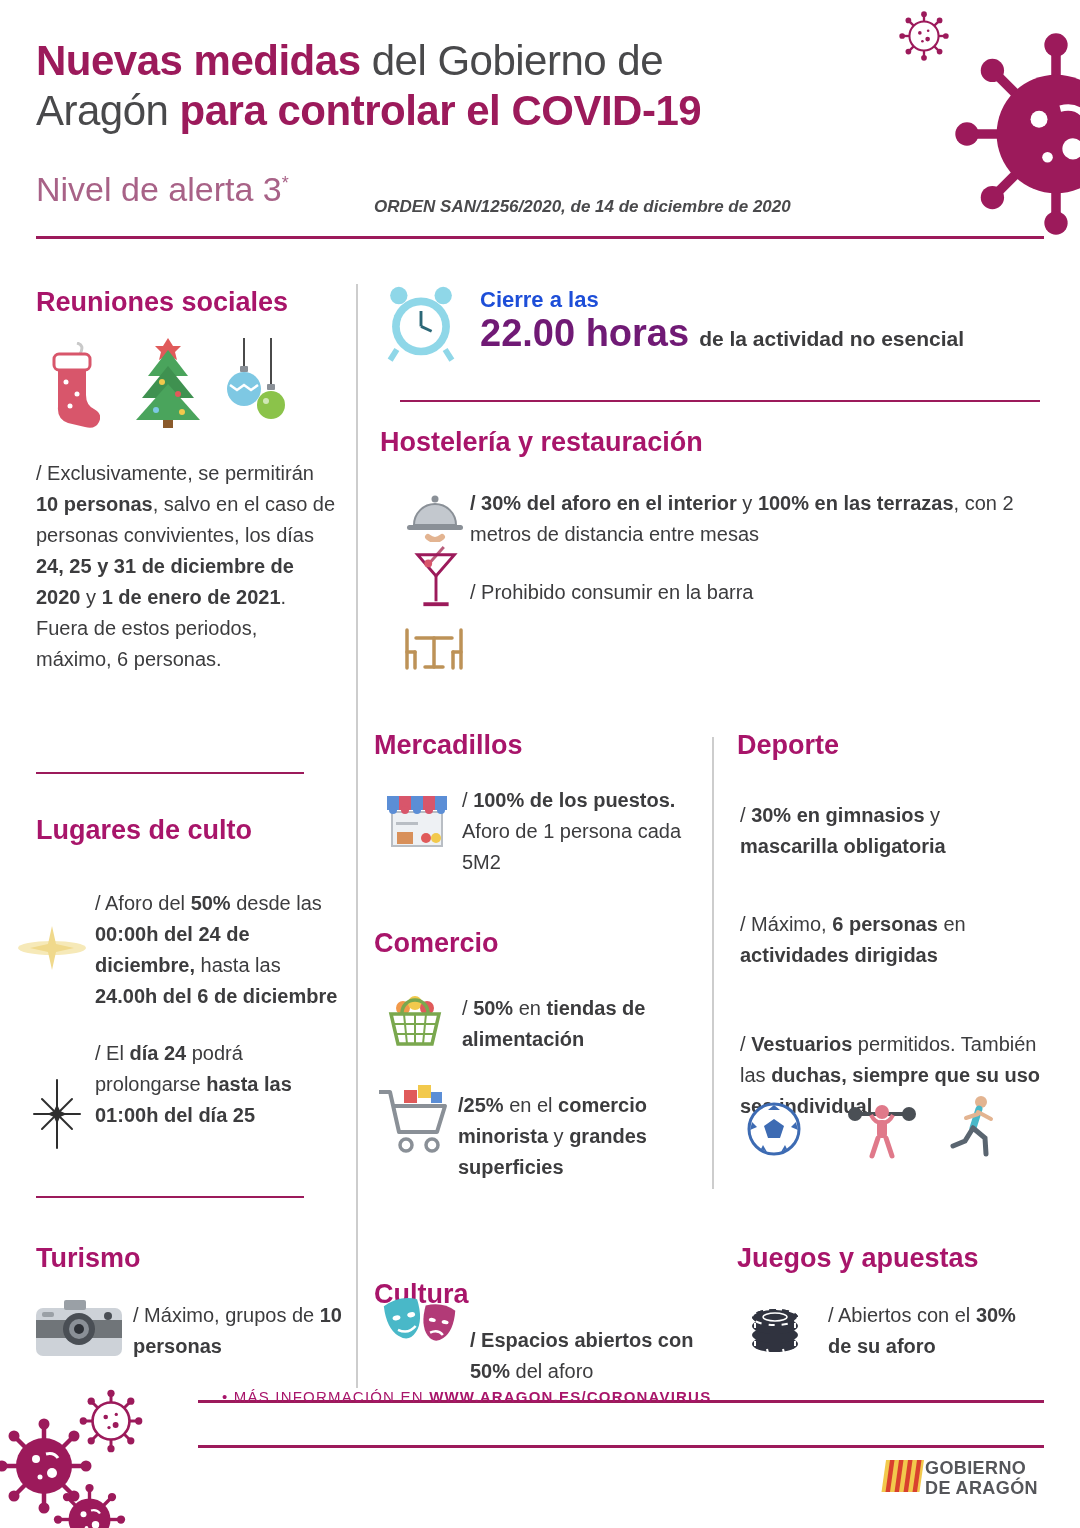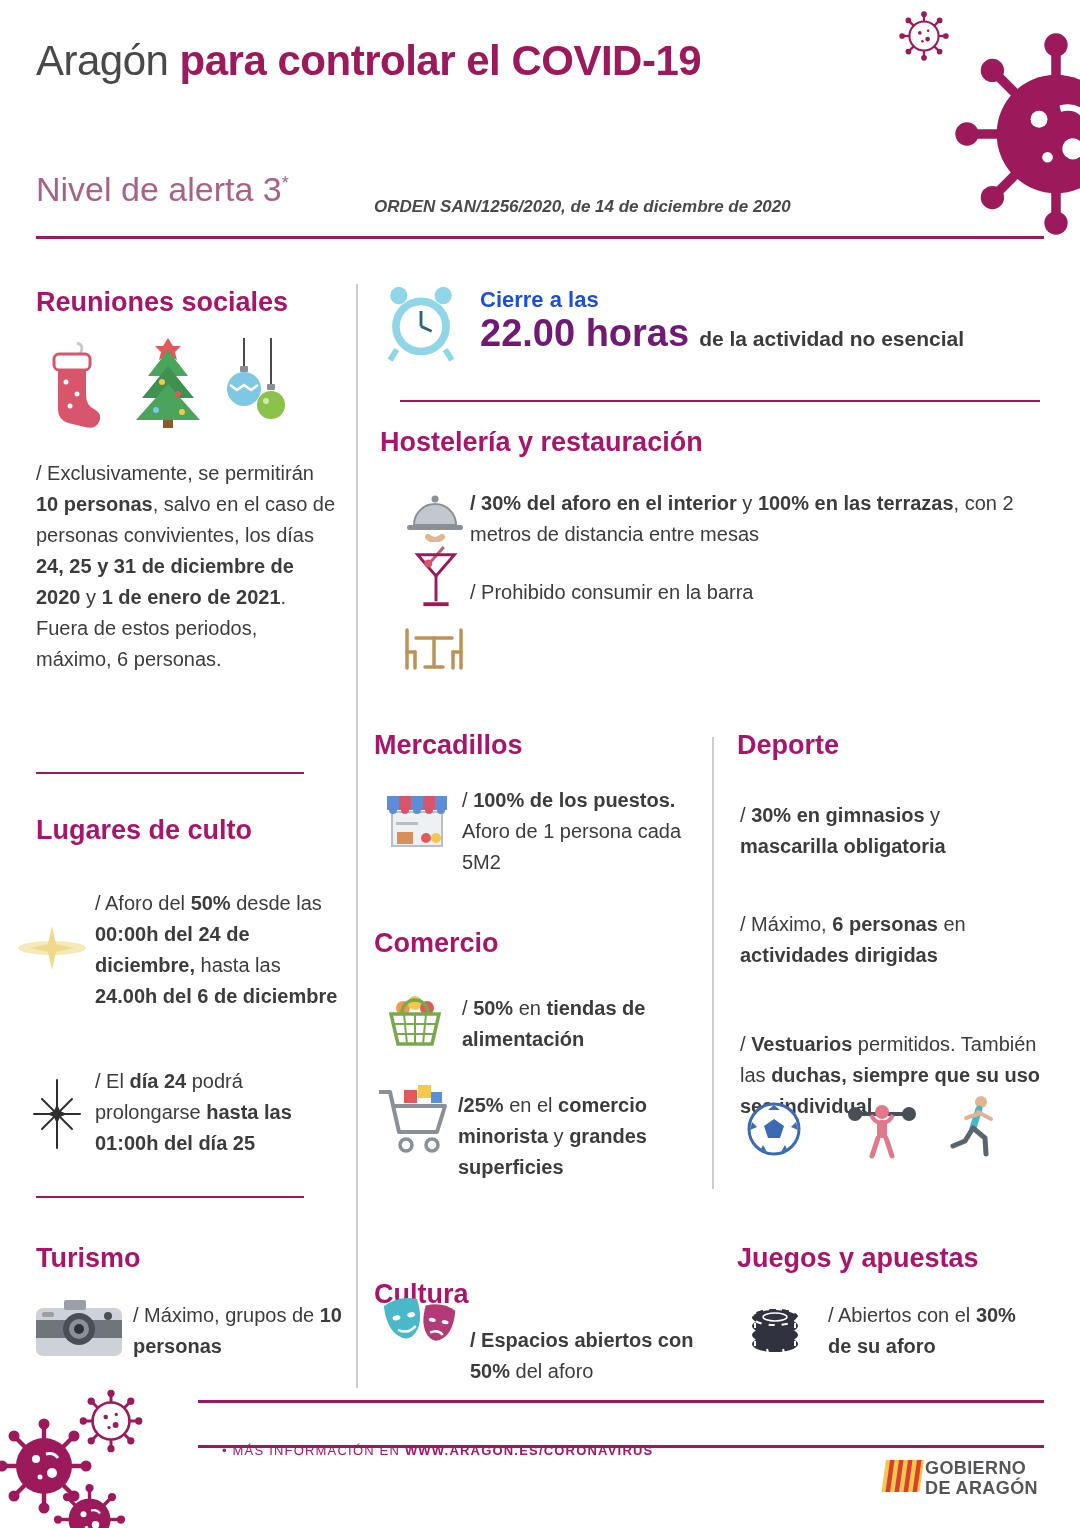--- a/index.html
+++ b/index.html
@@ -36,21 +36,21 @@
   #h-hosteleria { left:380px; top:427px; }
   #h-mercadillos { left:374px; top:730px; }
   #h-comercio { left:374px; top:928px; }
   #h-cultura { left:374px; top:1243px;margin-top:36px; }
   #h-deporte { left:737px; top:730px; }
   #h-juegos { left:737px; top:1243px; }
 
   .body-text { position:absolute; font-size:20px; line-height:1.55; color:#3c3c3e; }
   #t-reuniones { left:36px; top:458px; width:300px; }
   #t-culto-1 { left:95px; top:888px; width:245px; }
-  #t-culto-2 { left:95px; top:1066px; width:245px; }
+  #t-culto-2 { left:95px; top:1038px; width:245px; }
   #t-turismo { left:133px; top:1300px; width:212px; }
   #t-host-1 { left:470px; top:488px; width:575px; }
   #t-host-2 { left:470px; top:577px; width:575px; }
   #t-host-3 { left:470px; top:633px; width:575px; }
   #t-mercadillos { left:462px; top:785px; width:242px; }
   #t-comercio-1 { left:462px; top:993px; width:246px; }
   #t-comercio-2 { left:458px; top:1090px; width:252px; }
   #t-cultura { left:470px; top:1300px; width:232px;margin-top:25px; }
   #t-deporte-1 { left:740px; top:800px; width:302px; }
   #t-deporte-2 { left:740px; top:893px; width:302px;margin-top:16px; }
@@ -81,21 +81,21 @@
   #i-soccer { left:745px; top:1100px; }
   #i-weights { left:845px; top:1098px; }
   #i-runner { left:945px; top:1094px; }
   #i-chips { left:748px; top:1294px; }
   #i-flag { left:878px; top:1460px; }
   #virus-big { left:950px; top:28px; }
   #virus-small-top { left:898px; top:10px; }
   #virus-cluster { left:-10px; top:1386px; }
 
   
-  #footer-info { left:222px; top:1443px; font-size:13px; letter-spacing:1.2px; color:#a8156a; font-weight:400; }
+  #footer-info { left:222px; top:1388px; font-size:15px; letter-spacing:1.2px; color:#a8156a; font-weight:400; }
   #logo-text { left:925px; top:1458px; font-size:18px; font-weight:700; color:#55565a; line-height:1.12; letter-spacing:0.4px; }
 </style>
 </head>
 <body>
 
 <svg width="0" height="0" style="position:absolute" aria-hidden="true">
   <defs>
     <g id="v-spikes" stroke-width="4.5" fill="none">
       <line x1="50" y1="50" x2="50" y2="8"></line>
         <line x1="50" y1="50" x2="80" y2="20"></line>
@@ -152,20 +152,21 @@
         <use href="#virus-outline"></use>
       </svg>
   </span>
   <span class="icon" id="virus-big">
     <svg viewBox="0 0 100 100" width="212" height="212">
         <use href="#virus-solid"></use>
       </svg>
   </span>
 
   <div class="abs" id="title">
+    <div><span class="seg-b c-magenta">Nuevas medidas</span><span> del Gobierno de</span></div>
     <div><span>Aragón </span><span class="seg-b c-magenta">para controlar el COVID-19</span></div>
   </div>
   <div class="abs" id="alert-level">
     <span>Nivel de alerta 3</span><sup>*</sup>
   </div>
   <div class="abs" id="order-ref">ORDEN SAN/1256/2020, de 14 de diciembre de 2020</div>
   <div class="rule-h" id="rule-header"></div>
 
   <div class="rule-v" id="rule-v-1"></div>
   <div class="rule-v" id="rule-v-2"></div>

